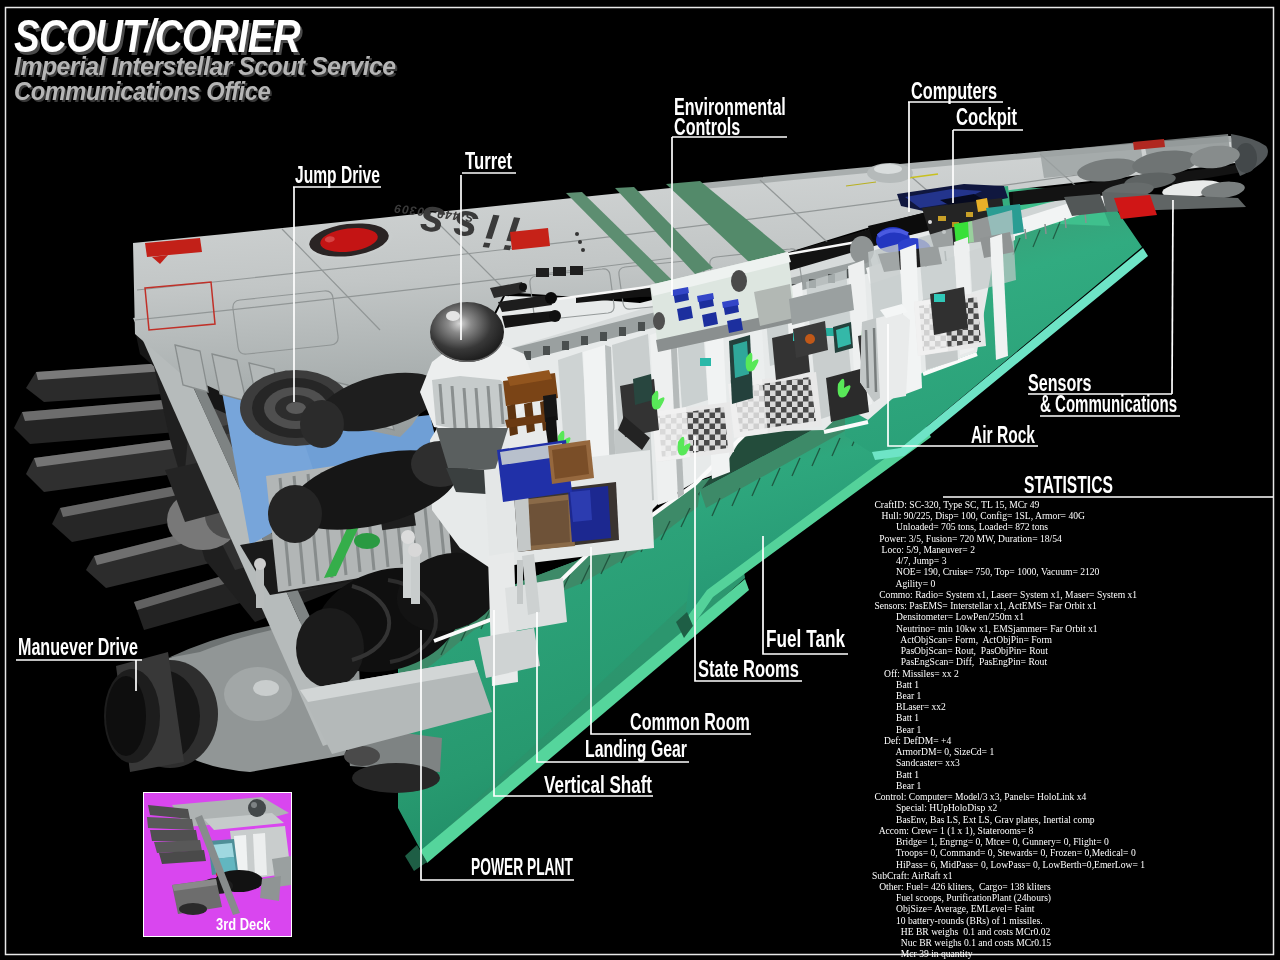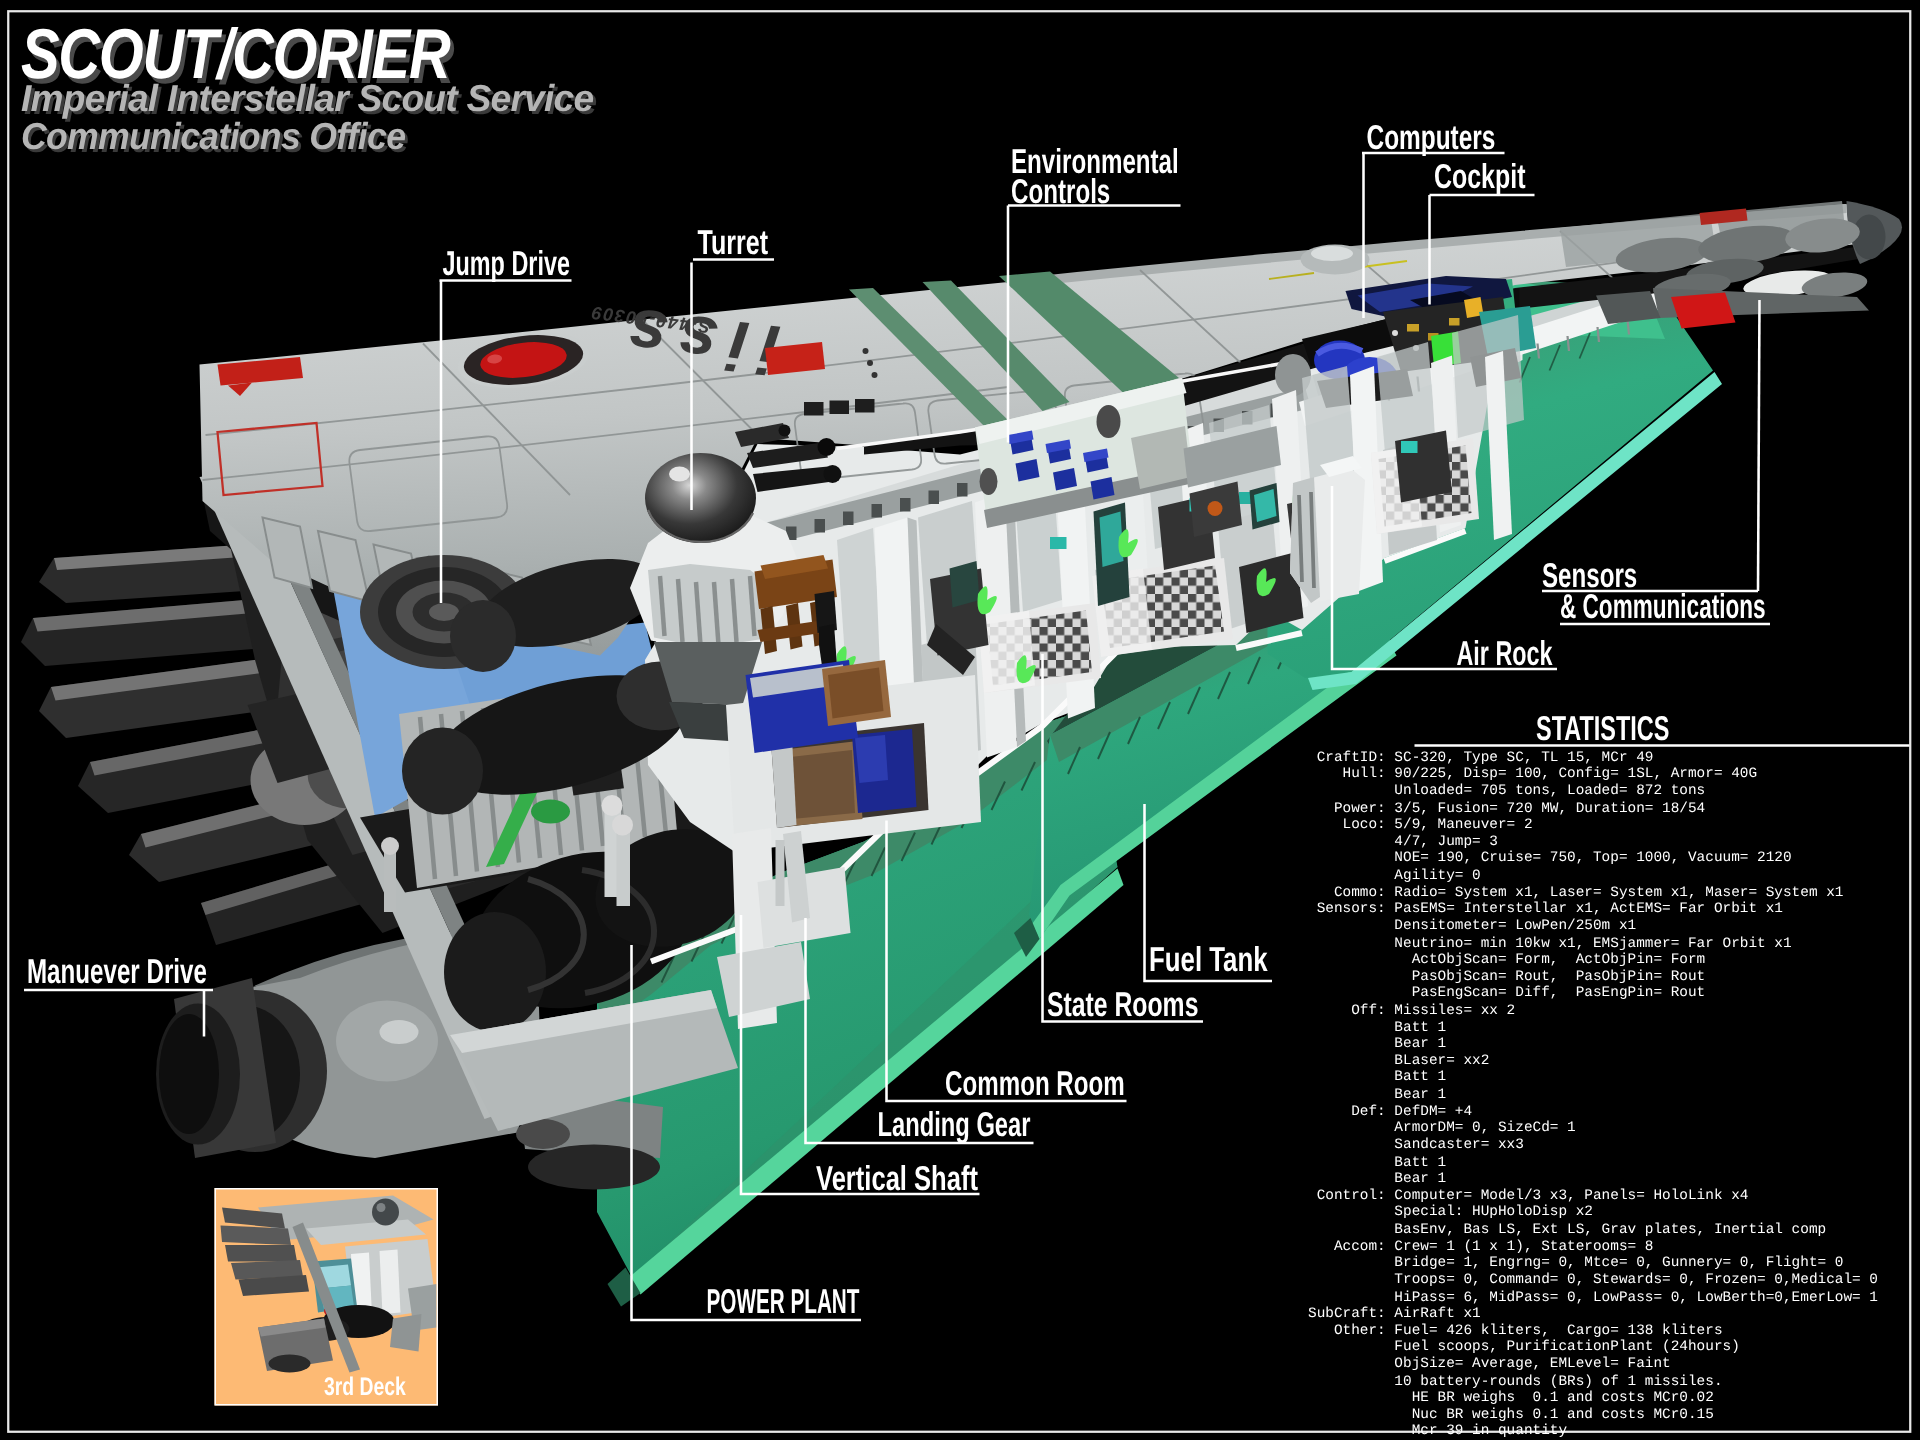--- a/index.html
+++ b/index.html
@@ -1,18 +1,18 @@
 <!DOCTYPE html>
 <html><head>
 <meta charset="utf-8">
 <style>
 html,body{margin:0;padding:0;background:#000;width:1280px;height:960px;overflow:hidden;}
 #canvas{position:absolute;left:0;top:0;width:1280px;height:960px;background:#000;font-family:"Liberation Sans",sans-serif;}
 .lbl{position:absolute;color:#fff;font-weight:bold;font-size:23px;line-height:23px;white-space:nowrap;transform-origin:left top;transform:scaleX(0.70);}
-#stats{position:absolute;left:872px;top:499px;color:#fff;font-family:Liberation Mono, monospace;font-size:9.6px;line-height:11.23px;margin:0;letter-spacing:0;}
+#stats{position:absolute;left:872px;top:499px;color:#fff;font-family:Liberation Serif, serif;font-size:9.6px;line-height:11.23px;margin:0;letter-spacing:0;}
 </style>
 </head>
 <body>
 <div id="canvas">
 <svg id="art" width="1280" height="960" viewBox="0 0 1280 960" style="position:absolute;left:0;top:0">
 <defs>
 <linearGradient id="roofG" x1="0" y1="0" x2="0.22" y2="1">
   <stop offset="0" stop-color="#d9dcdc"></stop>
           <stop offset="0.5" stop-color="#c2c6c6"></stop>
           <stop offset="0.8" stop-color="#aab0b0"></stop>
@@ -655,21 +655,21 @@
           HiPass= 6, MidPass= 0, LowPass= 0, LowBerth=0,EmerLow= 1
 SubCraft: AirRaft x1
    Other: Fuel= 426 kliters,  Cargo= 138 kliters
           Fuel scoops, PurificationPlant (24hours)
           ObjSize= Average, EMLevel= Faint
           10 battery-rounds (BRs) of 1 missiles.
             HE BR weighs  0.1 and costs MCr0.02
             Nuc BR weighs 0.1 and costs MCr0.15
             Mcr 39 in quantity</pre>
 
-<div style="position:absolute;left:143px;top:792px;width:147px;height:143px;border:1.5px solid #fff;background:#fdba74;">
+<div style="position:absolute;left:143px;top:792px;width:147px;height:143px;border:1.5px solid #fff;background:#d946ef;">
 <svg width="147" height="143" viewBox="0 0 147 143">
 <polygon points="28,12 118,4 145,20 120,27 42,34" fill="#aeb3b3"></polygon>
 <polygon points="60,26 128,20 140,30 70,37" fill="#c6cbcb"></polygon>
 <polygon points="4,12 44,16 46,26 6,22" fill="#4f4f4f"></polygon>
 <polygon points="3,24 48,26 50,37 4,35" fill="#5a5a5a"></polygon>
 <polygon points="6,37 52,37 54,48 8,48" fill="#505050"></polygon>
 <polygon points="10,49 56,47 58,58 13,60" fill="#585858"></polygon>
 <polygon points="15,60 60,57 62,68 18,71" fill="#4a4a4a"></polygon>
 <circle cx="113" cy="15" r="9" fill="#43484a"></circle>
 <circle cx="110" cy="12" r="3" fill="#7d8284"></circle>

